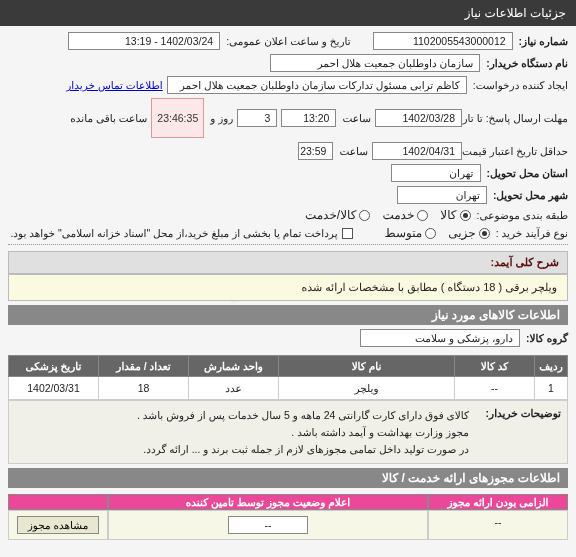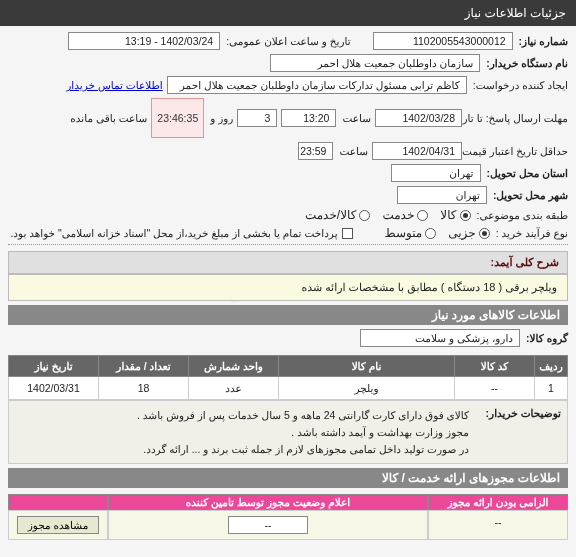--- a/index.html
+++ b/index.html
@@ -298,21 +298,21 @@
   </div>
 
   <table class="table">
     <thead>
       <tr>
         <th style="width:33px">ردیف</th>
         <th style="width:80px">کد کالا</th>
         <th>نام کالا</th>
         <th style="width:90px">واحد شمارش</th>
         <th style="width:90px">تعداد / مقدار</th>
-        <th style="width:90px">تاریخ نیاز</th>
+        <th style="width:90px">تاریخ پزشکی</th>
       </tr>
     </thead>
     <tbody id="goods-body">
         <tr>
           <td>1</td>
           <td>--</td>
           <td>ویلچر</td>
           <td>عدد</td>
           <td>18</td>
           <td>1402/03/31</td>

